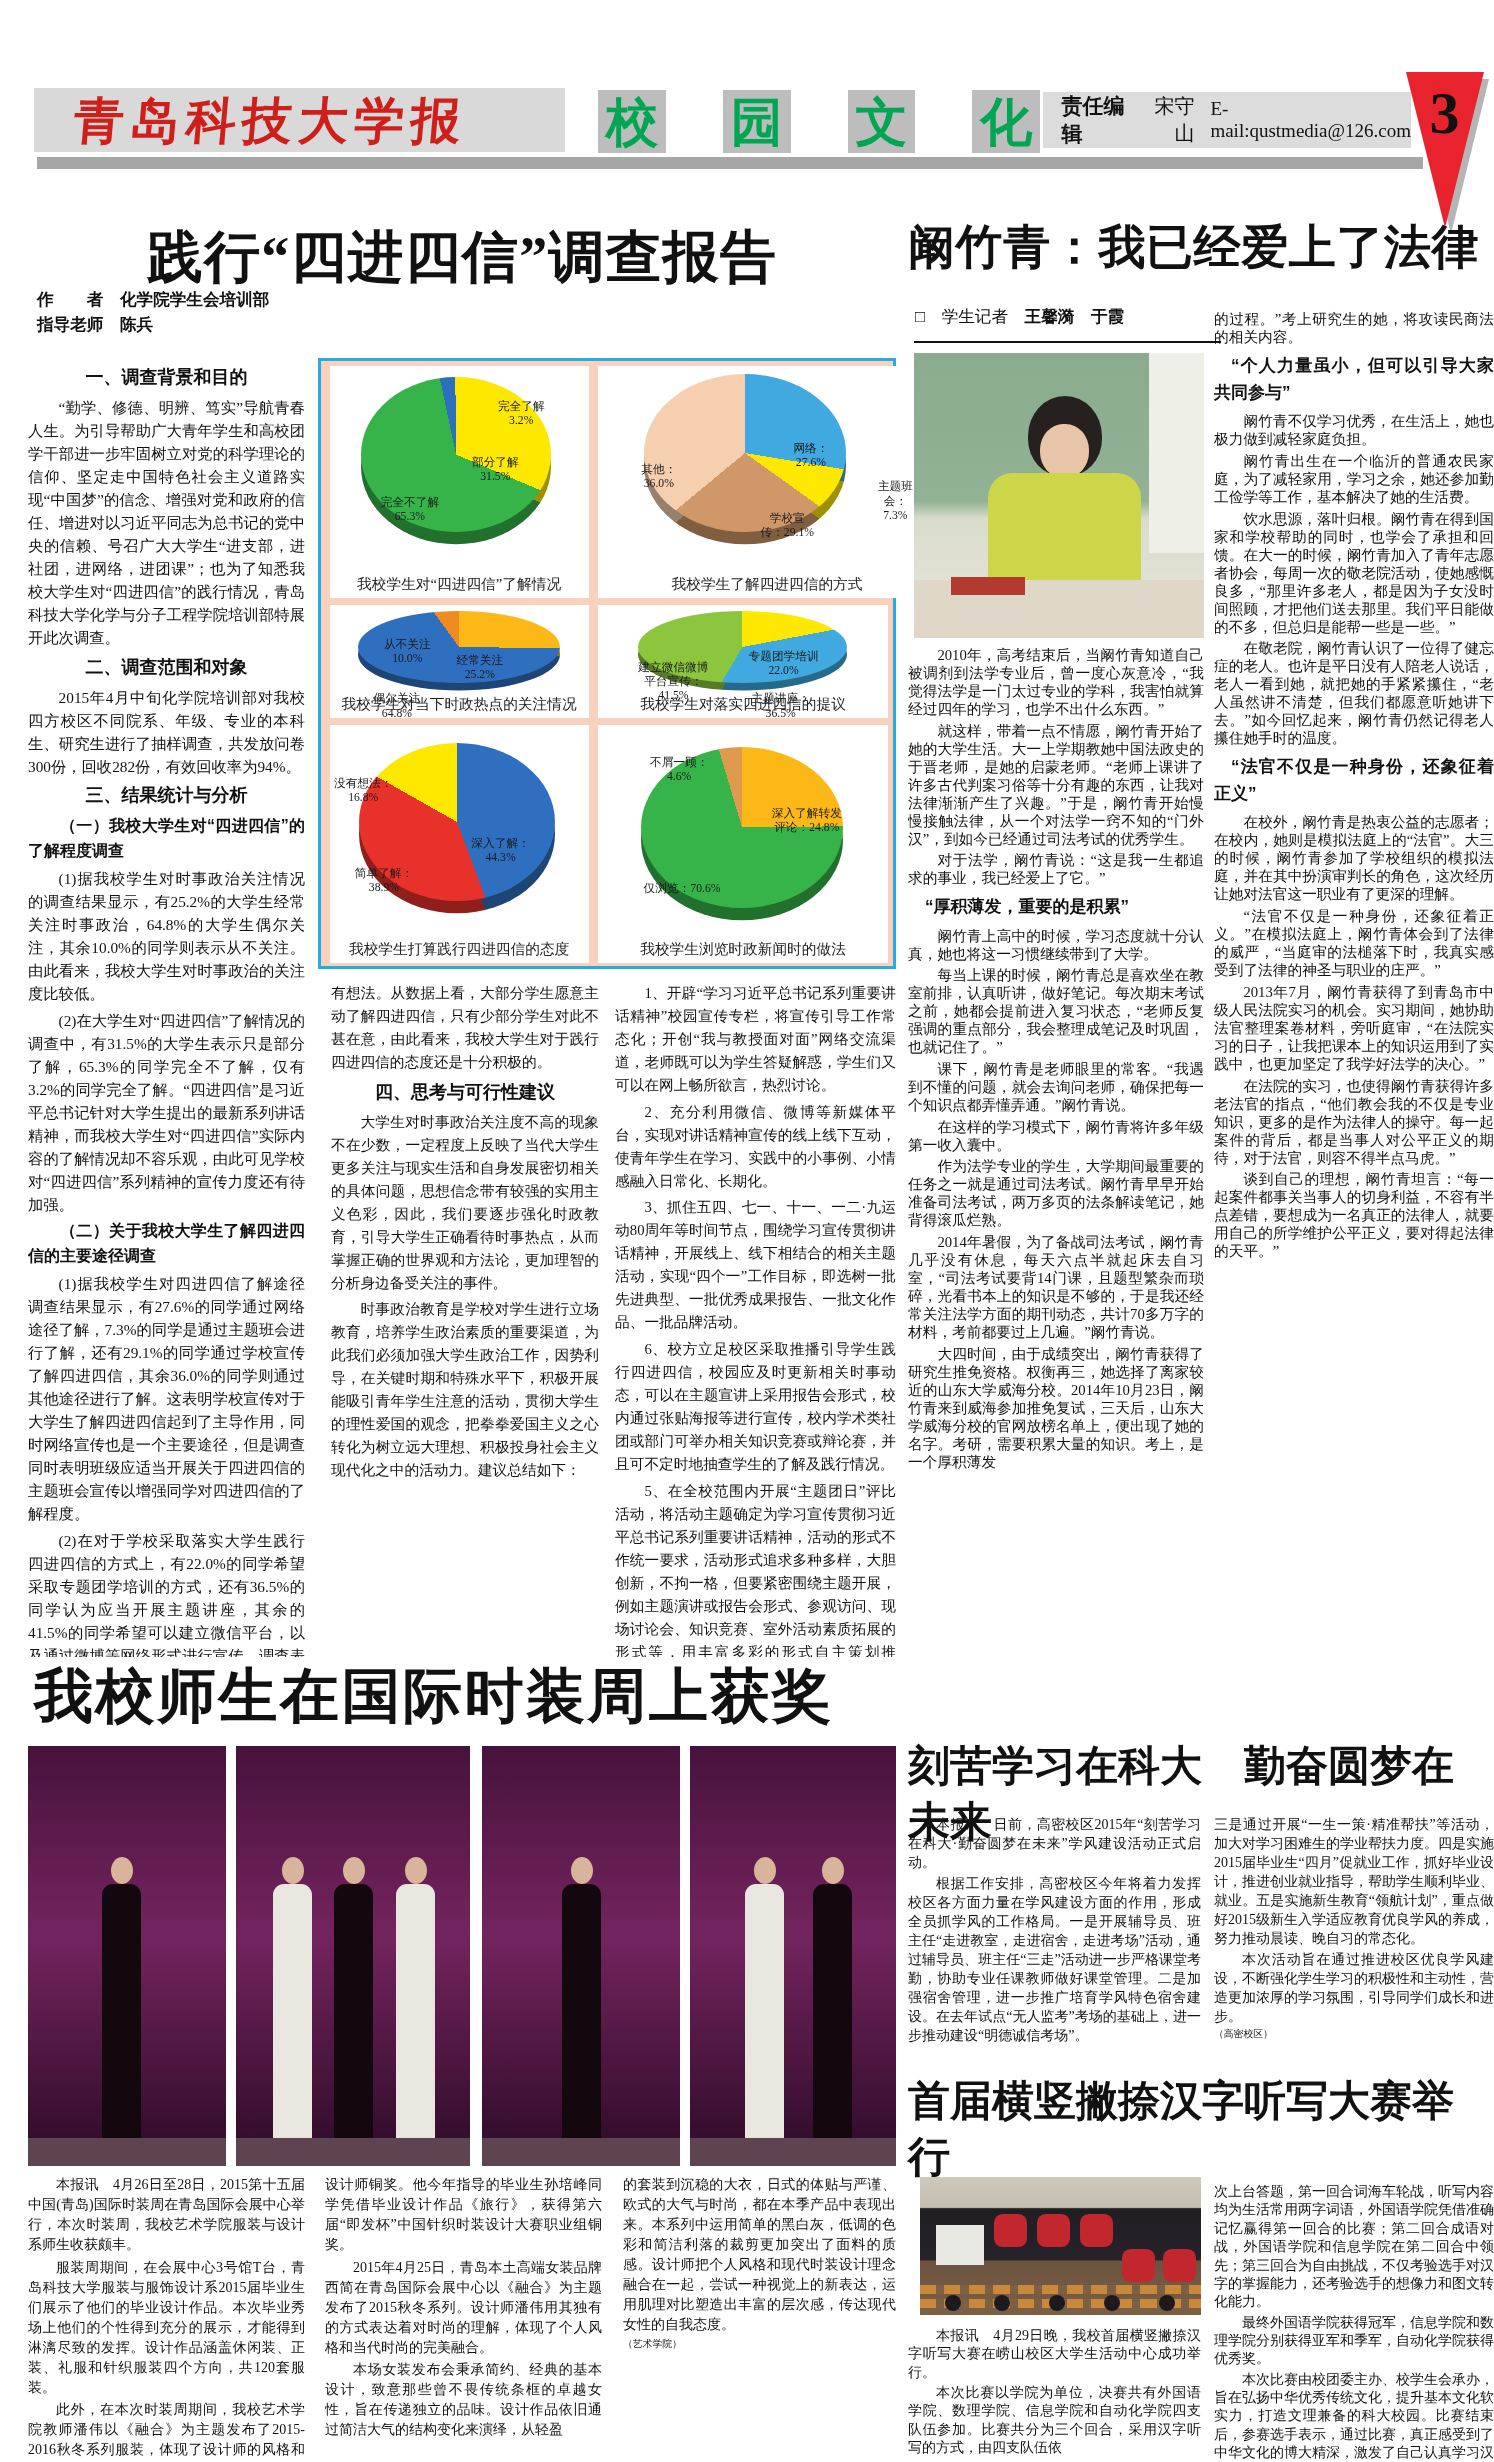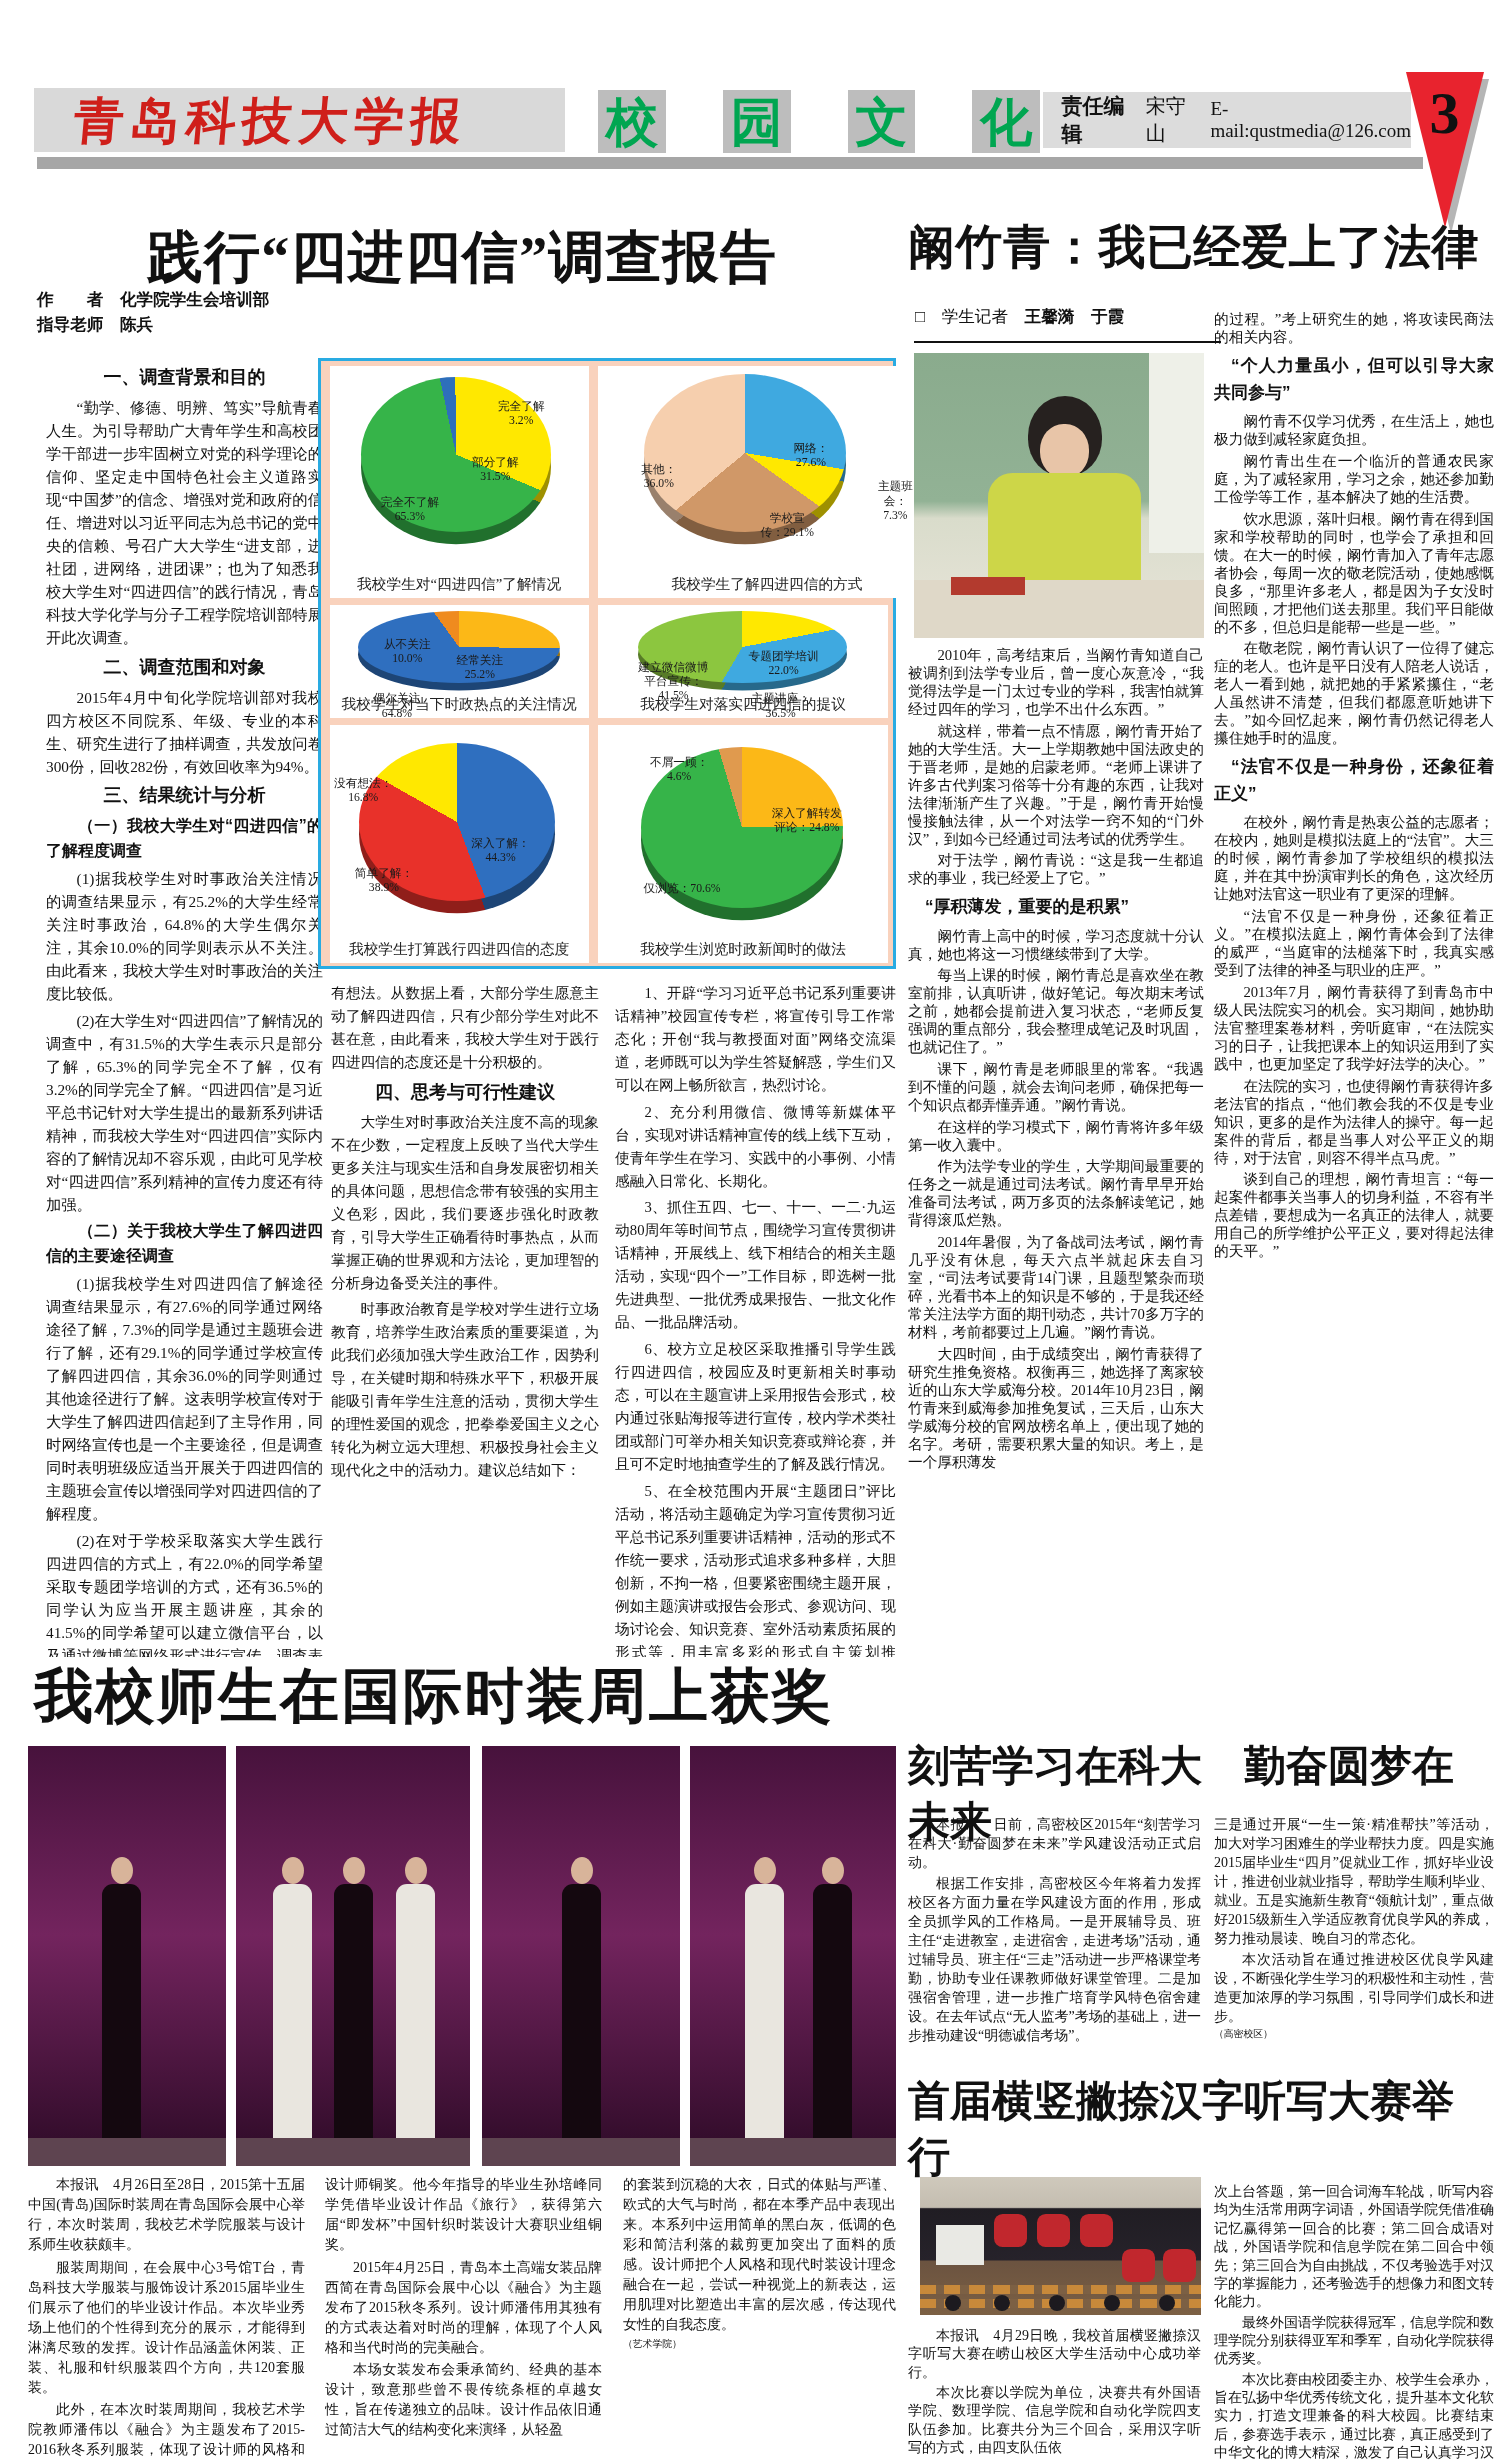--- a/index.html
+++ b/index.html
@@ -4,40 +4,40 @@
 <style>
   html,body{margin:0;padding:0;background:#fff;}
   body{width:1494px;height:2462px;position:relative;font-family:"Liberation Serif",serif;color:#111;}
   .abs{position:absolute;}
   
   .mast-band{left:34px;top:88px;width:531px;height:64px;background:#d9d9d9;}
   .paper-name{left:74px;top:91px;width:466px;height:61px;font-size:50px;font-weight:bold;color:#cf1f1a;letter-spacing:6.1px;transform:skewX(-5deg);font-family:"Liberation Serif",serif;line-height:61px;}
   .sec-box{width:69px;height:63px;background:#bdbdbd;text-align:center;line-height:64px;font-size:52px;font-weight:bold;color:#00a651;font-family:"Liberation Sans",sans-serif;}
   .ed-strip{left:1043px;top:92px;width:368px;height:56px;background:#dcdcdc;display:flex;align-items:center;gap:16px;padding-left:18.4px;box-sizing:border-box;}
   .ed-label{font-size:21px;font-weight:bold;font-family:"Liberation Sans",sans-serif;}
-  .ed-name{font-size:20px;}
+  .ed-name{font-size:20px;text-align:right;}
   .ed-mail{font-size:19px;}
   .rule{left:37px;top:157px;width:1386px;height:12.3px;background:#a6a6a6;}
   .tri-shadow{left:1413px;top:79px;width:0;height:0;border-left:38px solid transparent;border-right:38px solid transparent;border-top:155px solid #b5b5b5;}
   .tri{left:1406px;top:72px;width:0;height:0;border-left:39px solid transparent;border-right:39px solid transparent;border-top:156px solid #e8232e;}
   .page-num{left:1406px;top:79px;width:77px;text-align:center;font-size:60px;font-weight:bold;color:#111;font-family:"Liberation Serif",serif;}
   
   .col{overflow:hidden;}
   .col p{margin:0 0 3.7px 0;text-align:justify;}
   .col-p{font-size:15.3px;line-height:23px;text-indent:2em;}
   .ch1{font-size:18px;line-height:27px;font-weight:bold;text-align:center !important;margin:4.9px 0 4.9px 0 !important;font-family:"Liberation Sans",sans-serif;}
   .ch2{font-size:16px;line-height:24.5px;font-weight:bold;text-indent:2em;font-family:"Liberation Sans",sans-serif;}
   .csub{font-size:17px;line-height:27px;font-weight:bold;text-indent:1em;margin:6.1px 0 !important;font-family:"Liberation Sans",sans-serif;}
   .csig{text-align:center;text-indent:0 !important;}
   .noind{text-indent:0 !important;}
   
   .survey-title{left:28px;top:220px;width:868px;text-align:center;font-size:56px;font-weight:900;letter-spacing:1.2px;}
   .survey-byline{left:37px;top:288px;width:430px;font-size:16.6px;line-height:24.5px;}
   .survey-byline b{font-family:"Liberation Sans",sans-serif;}
-  .s-left{left:28px;top:359px;width:277px;height:1298px;margin-left:18px;}
+  .s-left{left:28px;top:359px;width:277px;height:1298px;}
   .s-mid{left:331px;top:982px;width:268px;height:675px;}
   .s-right{left:615px;top:982px;width:281px;height:675px;}
   .s-mid .col-p,.s-right .col-p{font-size:14.7px;line-height:23px;}
   
   .chart-box{left:318px;top:358px;width:578px;height:611px;background:#f9d2bd;border:3.7px solid #29abe2;box-sizing:border-box;}
   .chart-panel{position:absolute;background:#fff;}
   .cp1{left:8.6px;top:4.9px;width:259px;height:232px;}
   .cp2{left:277px;top:4.9px;width:338px;height:232px;}
   .cp3{left:8.6px;top:244px;width:259px;height:113px;}
   .cp4{left:277px;top:244px;width:290px;height:113px;}

